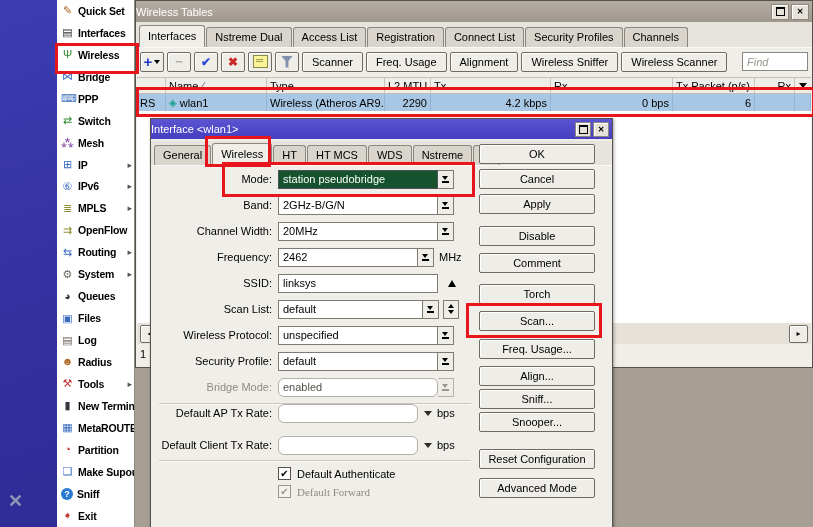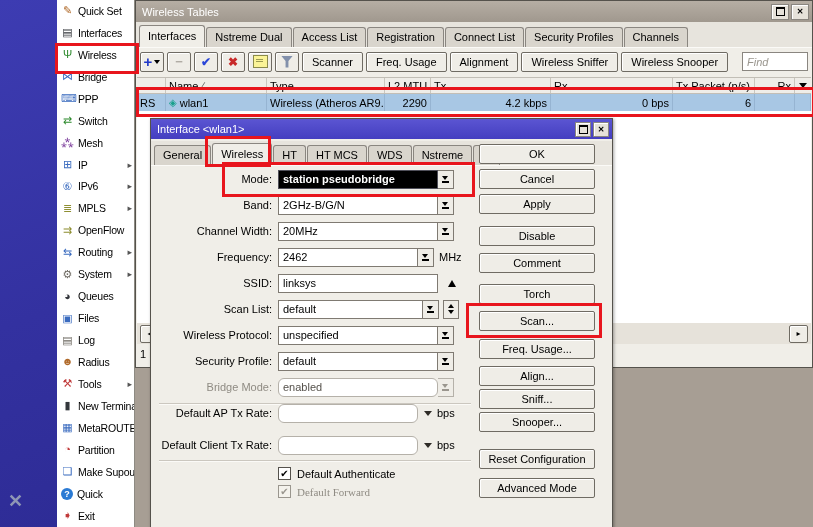--- a/index.html
+++ b/index.html
@@ -9,28 +9,28 @@
   .abs{position:absolute;}
 
   
   #desktop{left:0;top:0;width:57px;height:527px;background:linear-gradient(160deg,#3d3cb2 0%,#3331a0 60%,#2e2c96 100%);}
   #desk-x{left:8px;top:490px;color:#8f97b5;font-size:18px;font-weight:bold;}
 
   
   #sidebar{left:57px;top:0;width:78px;height:527px;background:#fff;border-right:1px solid #8d8a82;box-sizing:border-box;display:flex;flex-direction:column;}
   .sb-item{height:21.95px;display:flex;align-items:center;padding:0 2px 0 4px;gap:4px;overflow:hidden;}
   .sb-icon{width:13px;min-width:13px;text-align:center;font-size:11px;line-height:13px;}
-  .sb-label{white-space:nowrap;font-size:10.5px;letter-spacing:-0.2px;}
+  .sb-label{white-space:nowrap;font-size:10.5px;letter-spacing:-0.2px;font-weight:bold;}
   .sb-arrow{margin-left:auto;color:#555;font-size:9px;}
   .ic-blue{color:#3a6bbf}.ic-green{color:#2e8b2e}.ic-gray{color:#6e6a62}
   .ic-olive{color:#8f8f33}.ic-purple{color:#7a3a9a}.ic-red{color:#c03a3a}.ic-orange{color:#b06a2a}
   .ic-dark{color:#33363b}.ic-manual{background:#2a7ad4;color:#fff;border-radius:50%;font-size:9px;line-height:12px;height:12px;width:12px;min-width:12px;font-weight:bold;}
 
   
-  .titlebar{color:#fff;padding-left:6px;display:flex;align-items:center;}
+  .titlebar{color:#fff;display:flex;align-items:center;}
   .win-btns{margin-left:auto;display:flex;gap:2px;padding-right:3px;}
   .win-btn{width:16px;height:14px;background:#e6e2da;border:1px solid #8a8680;box-shadow:inset 1px 1px 0 #fff;display:flex;align-items:center;justify-content:center;font-size:8px;font-weight:bold;color:#000;}
   .sq{width:7px;height:6px;border:1px solid #000;border-top:2px solid #000;display:block;}
   .tabs{display:flex;align-items:flex-end;padding-left:3px;gap:1px;}
   .tab{height:19px;line-height:19px;padding:0 8px;background:#d9d5cd;border:1px solid #8a8680;border-bottom:none;border-radius:3px 3px 0 0;white-space:nowrap;}
   .tab.active{background:#f0eee8;height:21px;line-height:21px;position:relative;z-index:2;}
   .btn{background:#efede7;border:1px solid #6f6b63;border-radius:2px;box-shadow:inset 1px 1px 0 #fff;display:flex;align-items:center;justify-content:center;white-space:nowrap;}
 
   
   #mainwin{left:135px;top:0;width:678px;height:368px;background:#f0eee8;border:1px solid #55524c;box-sizing:border-box;z-index:10;}
@@ -68,21 +68,21 @@
   
   #dialog{left:150px;top:118px;width:463px;height:420px;background:#f0eee8;border:1px solid #55524c;box-shadow:1px 1px 3px rgba(0,0,0,.35);box-sizing:border-box;z-index:20;}
   #dlg-title{height:20px;background:linear-gradient(#5b55d2,#443ec0);font-size:11px;}
   #dlg-title .win-btn{width:14px;height:13px;}
   #dlg-tabs{height:24px;background:#e7e4dd;border-bottom:1px solid #fbfaf7;margin-top:2px;}
   .frow{position:absolute;left:2px;width:324px;height:20px;display:flex;align-items:center;}
   .flabel{width:119px;min-width:119px;text-align:right;padding-right:6px;white-space:nowrap;}
   .flabel.dis{color:#8f8b83;}
   .combo{height:19px;box-sizing:border-box;border:1px solid #7f7a72;background:#fff;display:flex;align-items:center;padding:0 4px;white-space:nowrap;overflow:hidden;}
   .w160{width:160px}.w145{width:145px}.w140{width:140px}
-  .combo.sel{background:#000000;color:#fff;border-color:#50505a;font-weight:bold;}
+  .combo.sel{background:#14532d;color:#fff;border-color:#50505a;}
   .combo.dis{border-color:#b5b1a9;color:#55514b;border-radius:6px;}
   .ddbtn{width:16px;height:19px;box-sizing:border-box;border:1px solid #7f7a72;border-left:none;background:#efede7;display:flex;align-items:center;justify-content:center;}
   .ddbtn.dis{border-color:#b5b1a9;}
   .ddg{width:7px;height:8px;position:relative;display:block;}
   .ddg::before{content:"";position:absolute;left:0;top:1px;border-left:3.5px solid transparent;border-right:3.5px solid transparent;border-top:4px solid #000;}
   .ddg::after{content:"";position:absolute;left:0;bottom:0;width:7px;height:2px;background:#000;}
   .ddbtn.dis .ddg::before{border-top-color:#9a968e;}
   .ddbtn.dis .ddg::after{background:#9a968e;}
   .spin{width:16px;height:19px;box-sizing:border-box;border:1px solid #7f7a72;background:#efede7;margin-left:4px;display:flex;flex-direction:column;align-items:center;justify-content:center;gap:2px;}
   .tri-up{width:0;height:0;border-left:3.5px solid transparent;border-right:3.5px solid transparent;border-bottom:4px solid #000;}
@@ -199,21 +199,21 @@
     <div class="sb-item">
         <span class="sb-icon ic-red">◔</span>
         <span class="sb-label">Partition</span>
       </div>
     <div class="sb-item">
         <span class="sb-icon ic-blue">❏</span>
         <span class="sb-label">Make Supout.rif</span>
       </div>
     <div class="sb-item">
         <span class="sb-icon ic-manual">?</span>
-        <span class="sb-label">Quick</span>
+        <span class="sb-label">Sniff</span>
       </div>
     <div class="sb-item">
         <span class="sb-icon ic-red">➧</span>
         <span class="sb-label">Exit</span>
       </div>
   </div>
 
   <div id="mainwin" class="abs">
     <div id="mw-title" class="titlebar">
       <span>Wireless Tables</span>
@@ -252,21 +252,21 @@
       <span class="btn tbtn">
           <span class="note-ic"></span>
         </span>
       <span class="btn tbtn">
           <span class="funnel"></span>
         </span>
       <span class="btn tbtn txt">Scanner</span>
       <span class="btn tbtn txt">Freq. Usage</span>
       <span class="btn tbtn txt">Alignment</span>
       <span class="btn tbtn txt">Wireless Sniffer</span>
-      <span class="btn tbtn txt">Wireless Snooper</span>
+      <span class="btn tbtn txt">Wireless Scanner</span>
       <input id="find-box" placeholder="Find" style="">
     </div>
     <div id="mw-thead" class="abs">
       <span class="tc c0"></span>
       <span class="tc c1">
           <span>Name</span>
           <span class="sort-mark">∕</span>
         </span>
       <span class="tc c2">Type</span>
       <span class="tc c3">L2 MTU</span>

